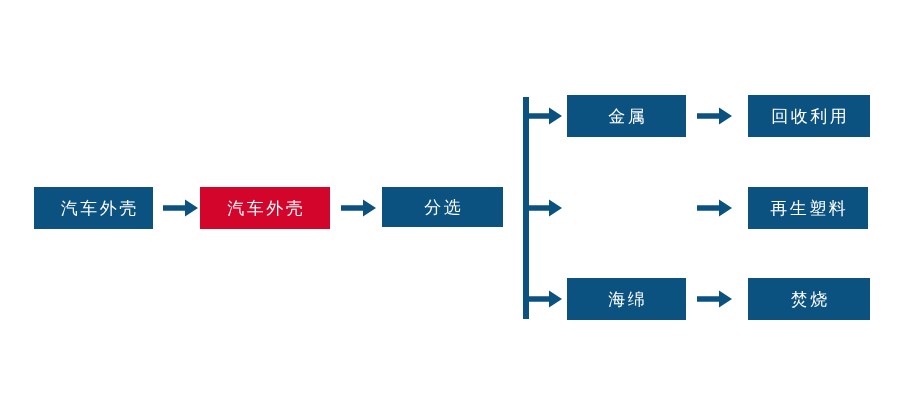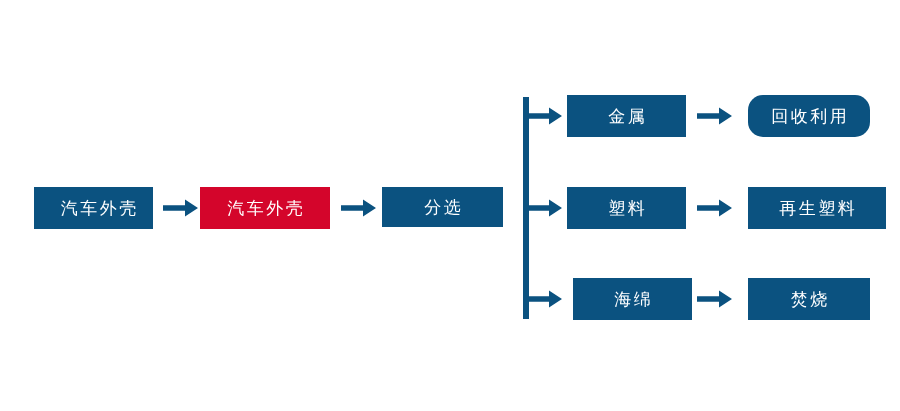--- a/index.html
+++ b/index.html
@@ -99,33 +99,32 @@
   </div>
 
   <div class="node blue" style="left:567px; top:95px; width:119px; height:42px;">金属</div>
 
   <div class="arrow" style="left:697px; top:105px; width:36px;">
     <svg width="36" height="22" viewBox="0 0 36 22" aria-hidden="true">
       <path d="M0 8.2 H22 V2.4 L35 11 L22 19.6 V13.8 H0 Z" fill="#0b5280"></path>
     </svg>
   </div>
 
-  <div class="node blue" style="left:748px; top:95px; width:122px; height:42px;border-radius:15px;">回收利用</div>
+  <div class="node blue" style="left:748px; top:95px; width:122px; height:42px;">回收利用</div>
 
-  <div class="node blue" style="left:567px; top:187px; width:119px; height:42px;">塑料</div>
 
   <div class="arrow" style="left:697px; top:197px; width:36px;">
     <svg width="36" height="22" viewBox="0 0 36 22" aria-hidden="true">
       <path d="M0 8.2 H22 V2.4 L35 11 L22 19.6 V13.8 H0 Z" fill="#0b5280"></path>
     </svg>
   </div>
 
-  <div class="node blue" style="left:748px; top:187px; width:138px; height:42px;">再生塑料</div>
+  <div class="node blue" style="left:748px; top:187px; width:120px; height:42px;">再生塑料</div>
 
-  <div class="node blue" style="left:567px; top:278px; width:119px; height:42px;margin-left:6px;">海绵</div>
+  <div class="node blue" style="left:567px; top:278px; width:119px; height:42px;">海绵</div>
 
   <div class="arrow" style="left:697px; top:288px; width:36px;">
     <svg width="36" height="22" viewBox="0 0 36 22" aria-hidden="true">
       <path d="M0 8.2 H22 V2.4 L35 11 L22 19.6 V13.8 H0 Z" fill="#0b5280"></path>
     </svg>
   </div>
 
   <div class="node blue" style="left:748px; top:278px; width:122px; height:42px;text-align:right;">焚烧</div>
 
 </div>

